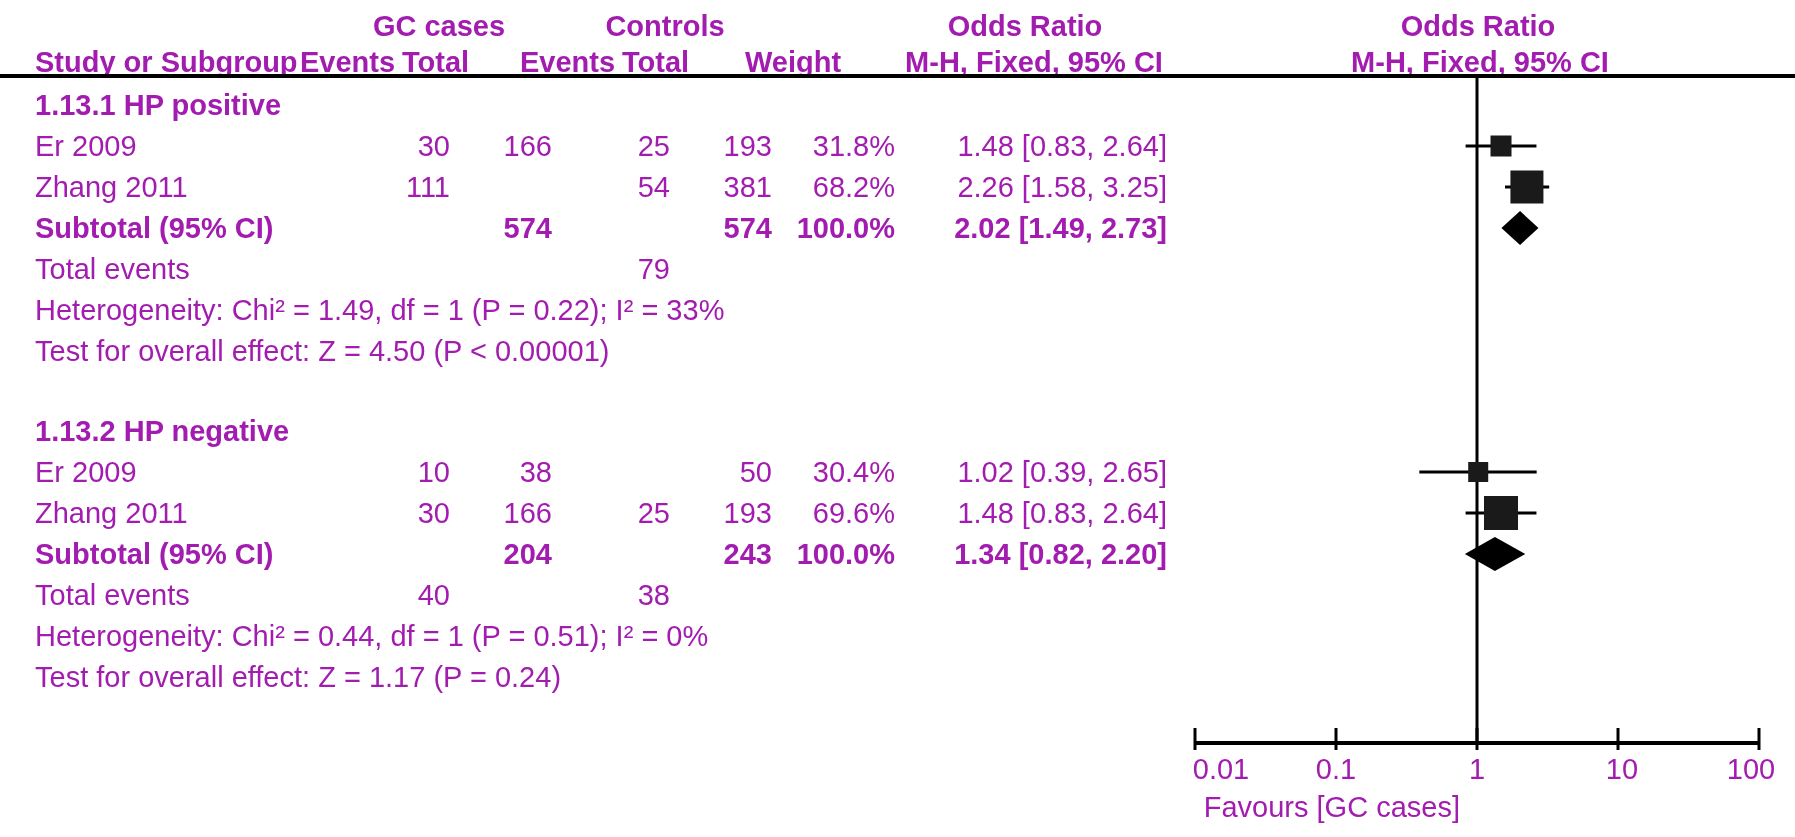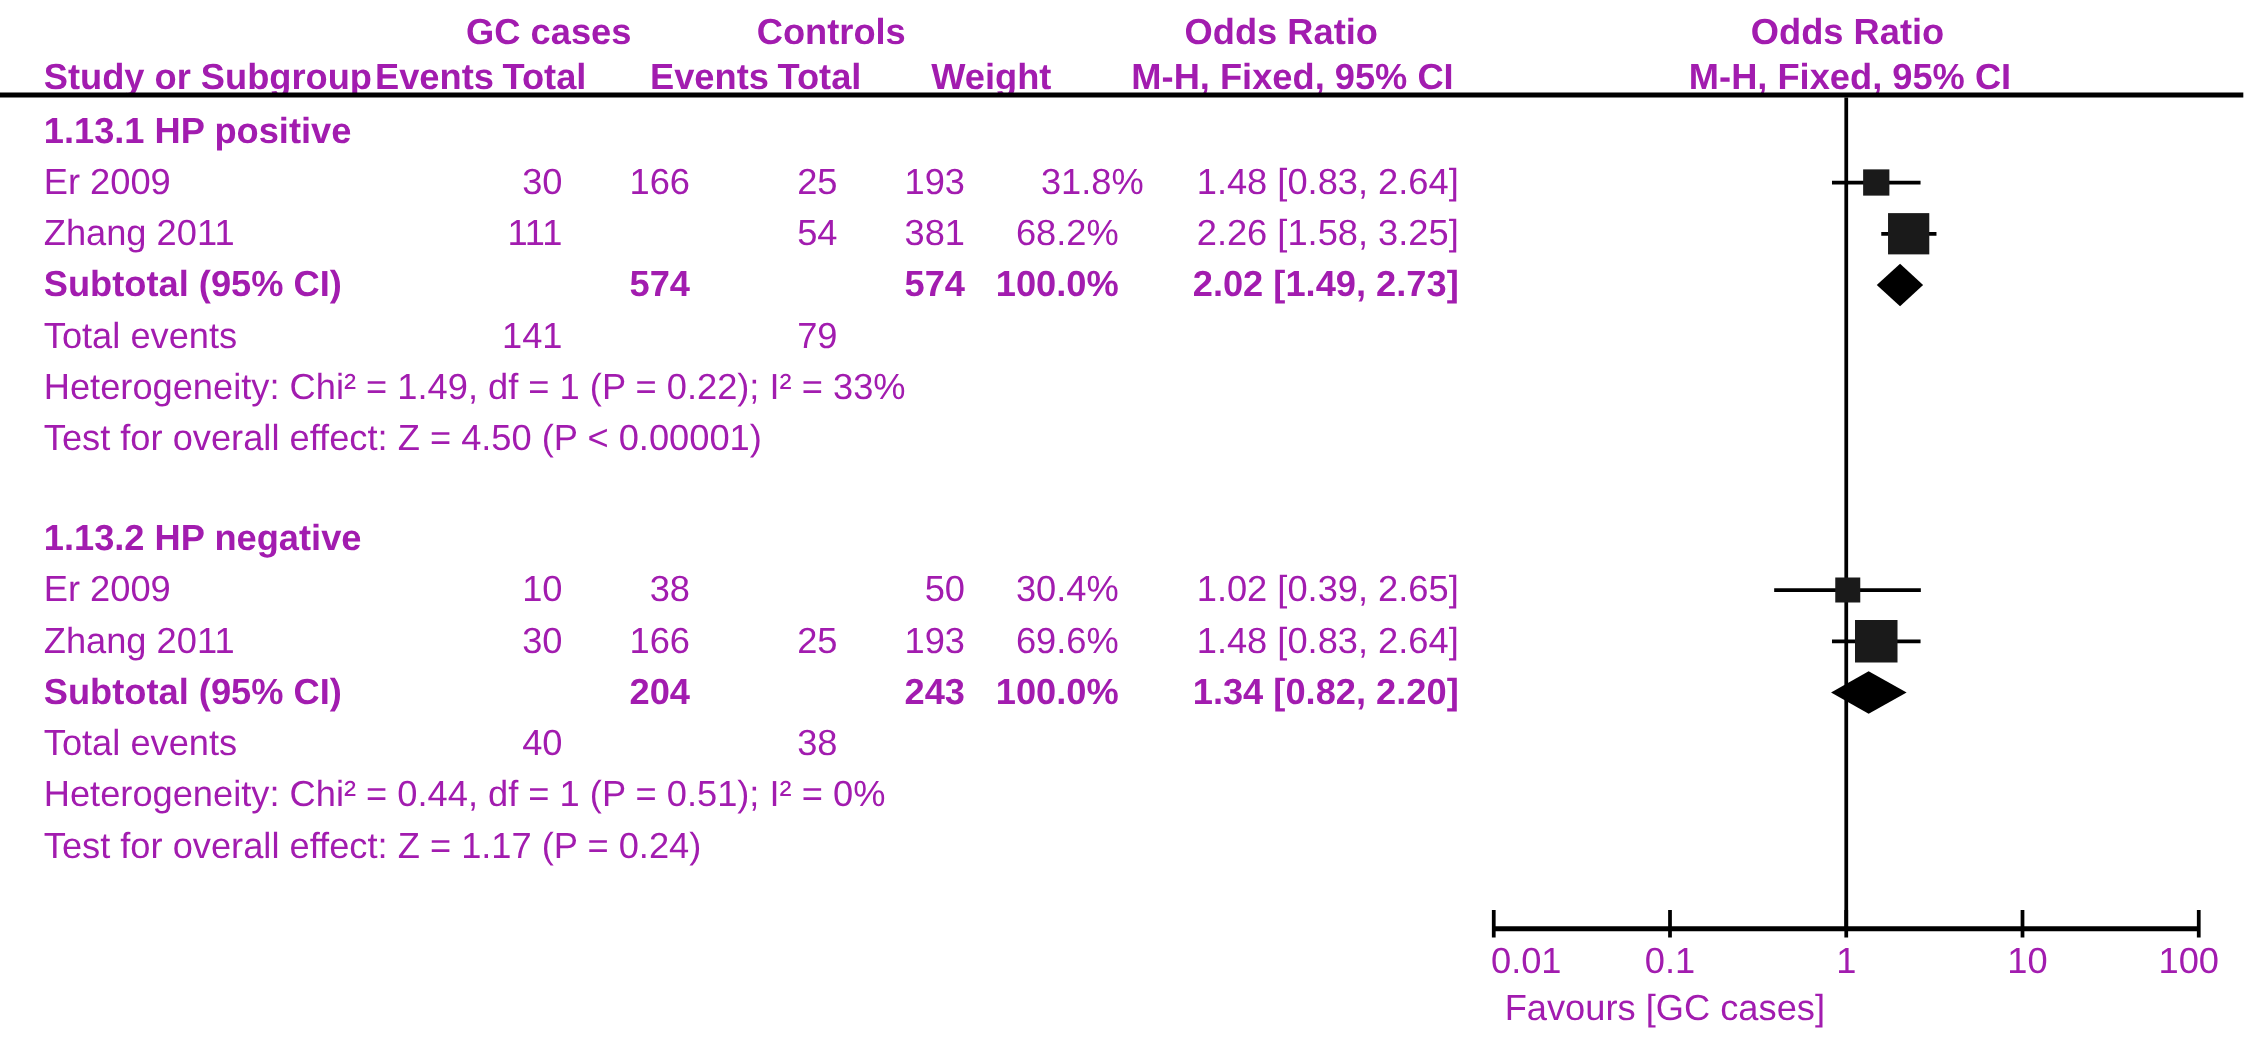--- a/index.html
+++ b/index.html
@@ -65,41 +65,40 @@
   <div id="rows">
       <div class="frow" style="top: 85px;">
         <span class="cell b" style="left: 35px;">1.13.1 HP positive</span>
       </div>
       <div class="frow" style="top: 126px;">
         <span class="cell" style="left: 35px;">Er 2009</span>
         <span class="cell" style="left: 290px; width: 160px; text-align: right;">30</span>
         <span class="cell" style="left: 392px; width: 160px; text-align: right;">166</span>
         <span class="cell" style="left: 510px; width: 160px; text-align: right;">25</span>
         <span class="cell" style="left: 612px; width: 160px; text-align: right;">193</span>
-        <span class="cell" style="left: 735px; width: 160px; text-align: right; margin-left: 20px;">31.8%</span>
+        <span class="cell" style="left: 735px; width: 160px; text-align: right;">31.8%</span>
         <span class="cell" style="left: 837px; width: 330px; text-align: right;">1.48 [0.83, 2.64]</span>
       </div>
       <div class="frow" style="top: 167px;">
         <span class="cell" style="left: 35px;">Zhang 2011</span>
         <span class="cell" style="left: 290px; width: 160px; text-align: right;">111</span>
         <span class="cell" style="left: 510px; width: 160px; text-align: right;">54</span>
         <span class="cell" style="left: 612px; width: 160px; text-align: right;">381</span>
         <span class="cell" style="left: 735px; width: 160px; text-align: right;">68.2%</span>
         <span class="cell" style="left: 837px; width: 330px; text-align: right;">2.26 [1.58, 3.25]</span>
       </div>
       <div class="frow" style="top: 208px;">
         <span class="cell b" style="left: 35px;">Subtotal (95% CI)</span>
         <span class="cell b" style="left: 392px; width: 160px; text-align: right;">574</span>
         <span class="cell b" style="left: 612px; width: 160px; text-align: right;">574</span>
         <span class="cell b" style="left: 735px; width: 160px; text-align: right;">100.0%</span>
         <span class="cell b" style="left: 837px; width: 330px; text-align: right;">2.02 [1.49, 2.73]</span>
       </div>
       <div class="frow" style="top: 249px;">
         <span class="cell" style="left: 35px;">Total events</span>
-        <span class="cell" style="left: 290px; width: 160px; text-align: right;">141</span>
         <span class="cell" style="left: 510px; width: 160px; text-align: right;">79</span>
       </div>
       <div class="frow" style="top: 290px;">
         <span class="cell" style="left: 35px;">Heterogeneity: Chi² = 1.49, df = 1 (P = 0.22); I² = 33%</span>
       </div>
       <div class="frow" style="top: 331px;">
         <span class="cell" style="left: 35px;">Test for overall effect: Z = 4.50 (P &lt; 0.00001)</span>
       </div>
       <div class="frow" style="top: 411px;">
         <span class="cell b" style="left: 35px;">1.13.2 HP negative</span>

